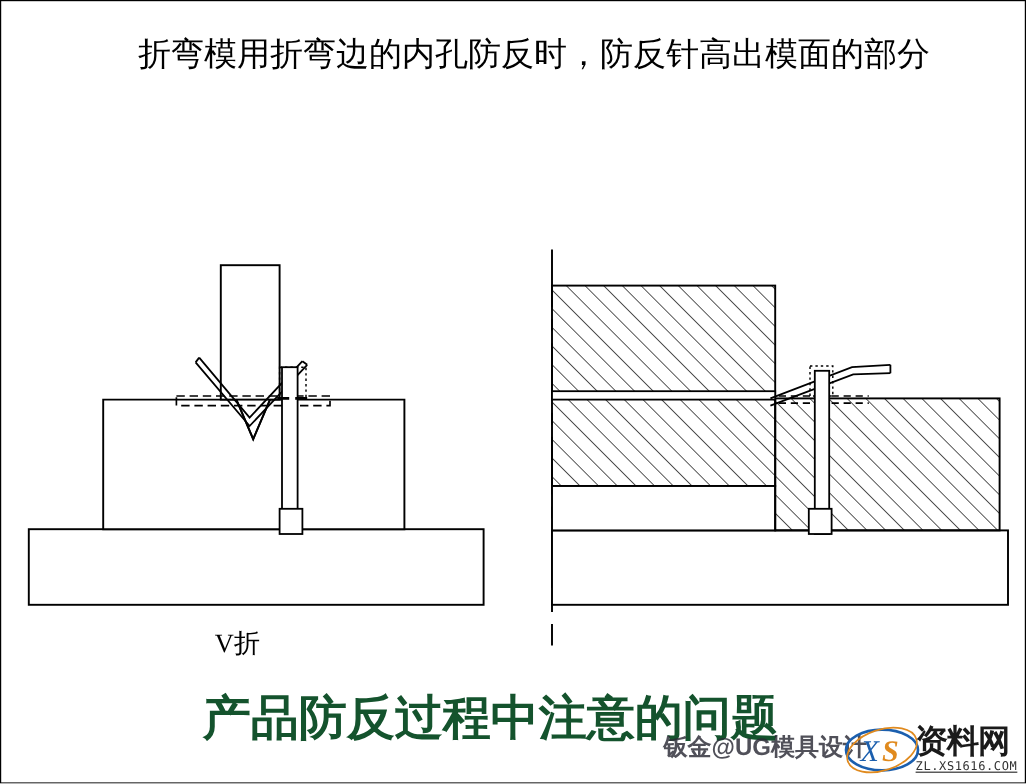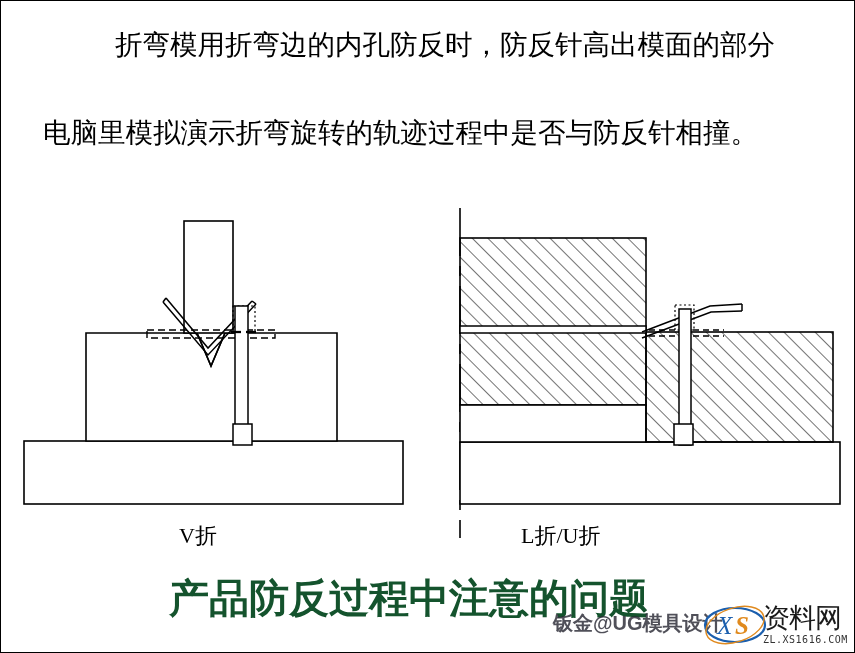--- a/index.html
+++ b/index.html
@@ -80,50 +80,51 @@
     font-family: "Liberation Sans", "DejaVu Sans", sans-serif;
     font-weight: bold;
   }
   #watermark-brand {
     position: absolute;
     left: 762px;
     top: 604px;
     font-size: 27px;
     line-height: 1;
     color: #1a1a1a;
-    font-weight: normal;
+    font-weight: bold;
     white-space: nowrap;
     font-family: "Liberation Sans", "DejaVu Sans", sans-serif;
     letter-spacing: -1px;
   }
   #watermark-url {
     position: absolute;
     left: 762px;
     top: 634px;
     font-size: 10px;
     line-height: 1;
     color: #333333;
     white-space: nowrap;
     font-family: "DejaVu Sans Mono", monospace;
     letter-spacing: 0.5px;
+    text-decoration: underline;
   }
   #watermark-logo {
     position: absolute;
     left: 700px;
     top: 600px;
     width: 68px;
     height: 46px;
   }
 </style>
 </head>
 <body>
 
 <div id="page">
 
-  <div id="header-text"><span class="indent"></span><span>折弯模用折弯边的内孔防反时，防反针高出模面的部分</span><br><br><span>电脑里模拟演示折弯旋转的轨迹过程中是否与防反针相撞。</span></div>
+  <div id="header-text"><span class="indent"></span><span>折弯模用折弯边的内孔防反时，防反针高出模面的部分</span><br><br></div>
 
   <svg id="drawing" viewBox="0 0 855 653">
     <defs>
       <pattern id="hatch45" patternUnits="userSpaceOnUse" width="11" height="11" patternTransform="rotate(-45 0 0)">
         <line x1="0" y1="0" x2="0" y2="11" stroke="#000000" stroke-width="1.1"></line>
       </pattern>
     </defs>
 
     <g>
 
@@ -181,21 +182,20 @@
 
       <rect x="674" y="304" width="19" height="25" fill="none" stroke="#000000" stroke-width="1.2" stroke-dasharray="2,2.5"></rect>
 
       <rect x="678" y="308" width="12" height="136" fill="#ffffff" stroke="#000000" stroke-width="1.5"></rect>
 
       <rect x="673" y="423" width="19" height="21" fill="#ffffff" stroke="#000000" stroke-width="1.5"></rect>
     </g>
   </svg>
 
   <div id="label-v" class="diagram-label">V折</div>
-  <div id="label-lu" class="diagram-label">L折/U折</div>
 
   <div id="main-title">产品防反过程中注意的问题</div>
 
   <div id="watermark-text">钣金@UG模具设计</div>
 
   <svg id="watermark-logo" viewBox="0 0 68 46">
     <ellipse cx="34" cy="24" rx="30" ry="17" fill="none" stroke="#1b5fae" stroke-width="2.2"></ellipse>
     <ellipse cx="34" cy="24" rx="30" ry="17" fill="none" stroke="#e08a1e" stroke-width="1.4" transform="rotate(-18 34 24)"></ellipse>
     <text x="16" y="33" font-family="Liberation Serif, serif" font-size="25" font-style="italic" fill="#1b5fae">X</text>
     <text x="34" y="33" font-family="Liberation Serif, serif" font-size="25" font-style="italic" font-weight="bold" fill="#e08a1e">S</text>

